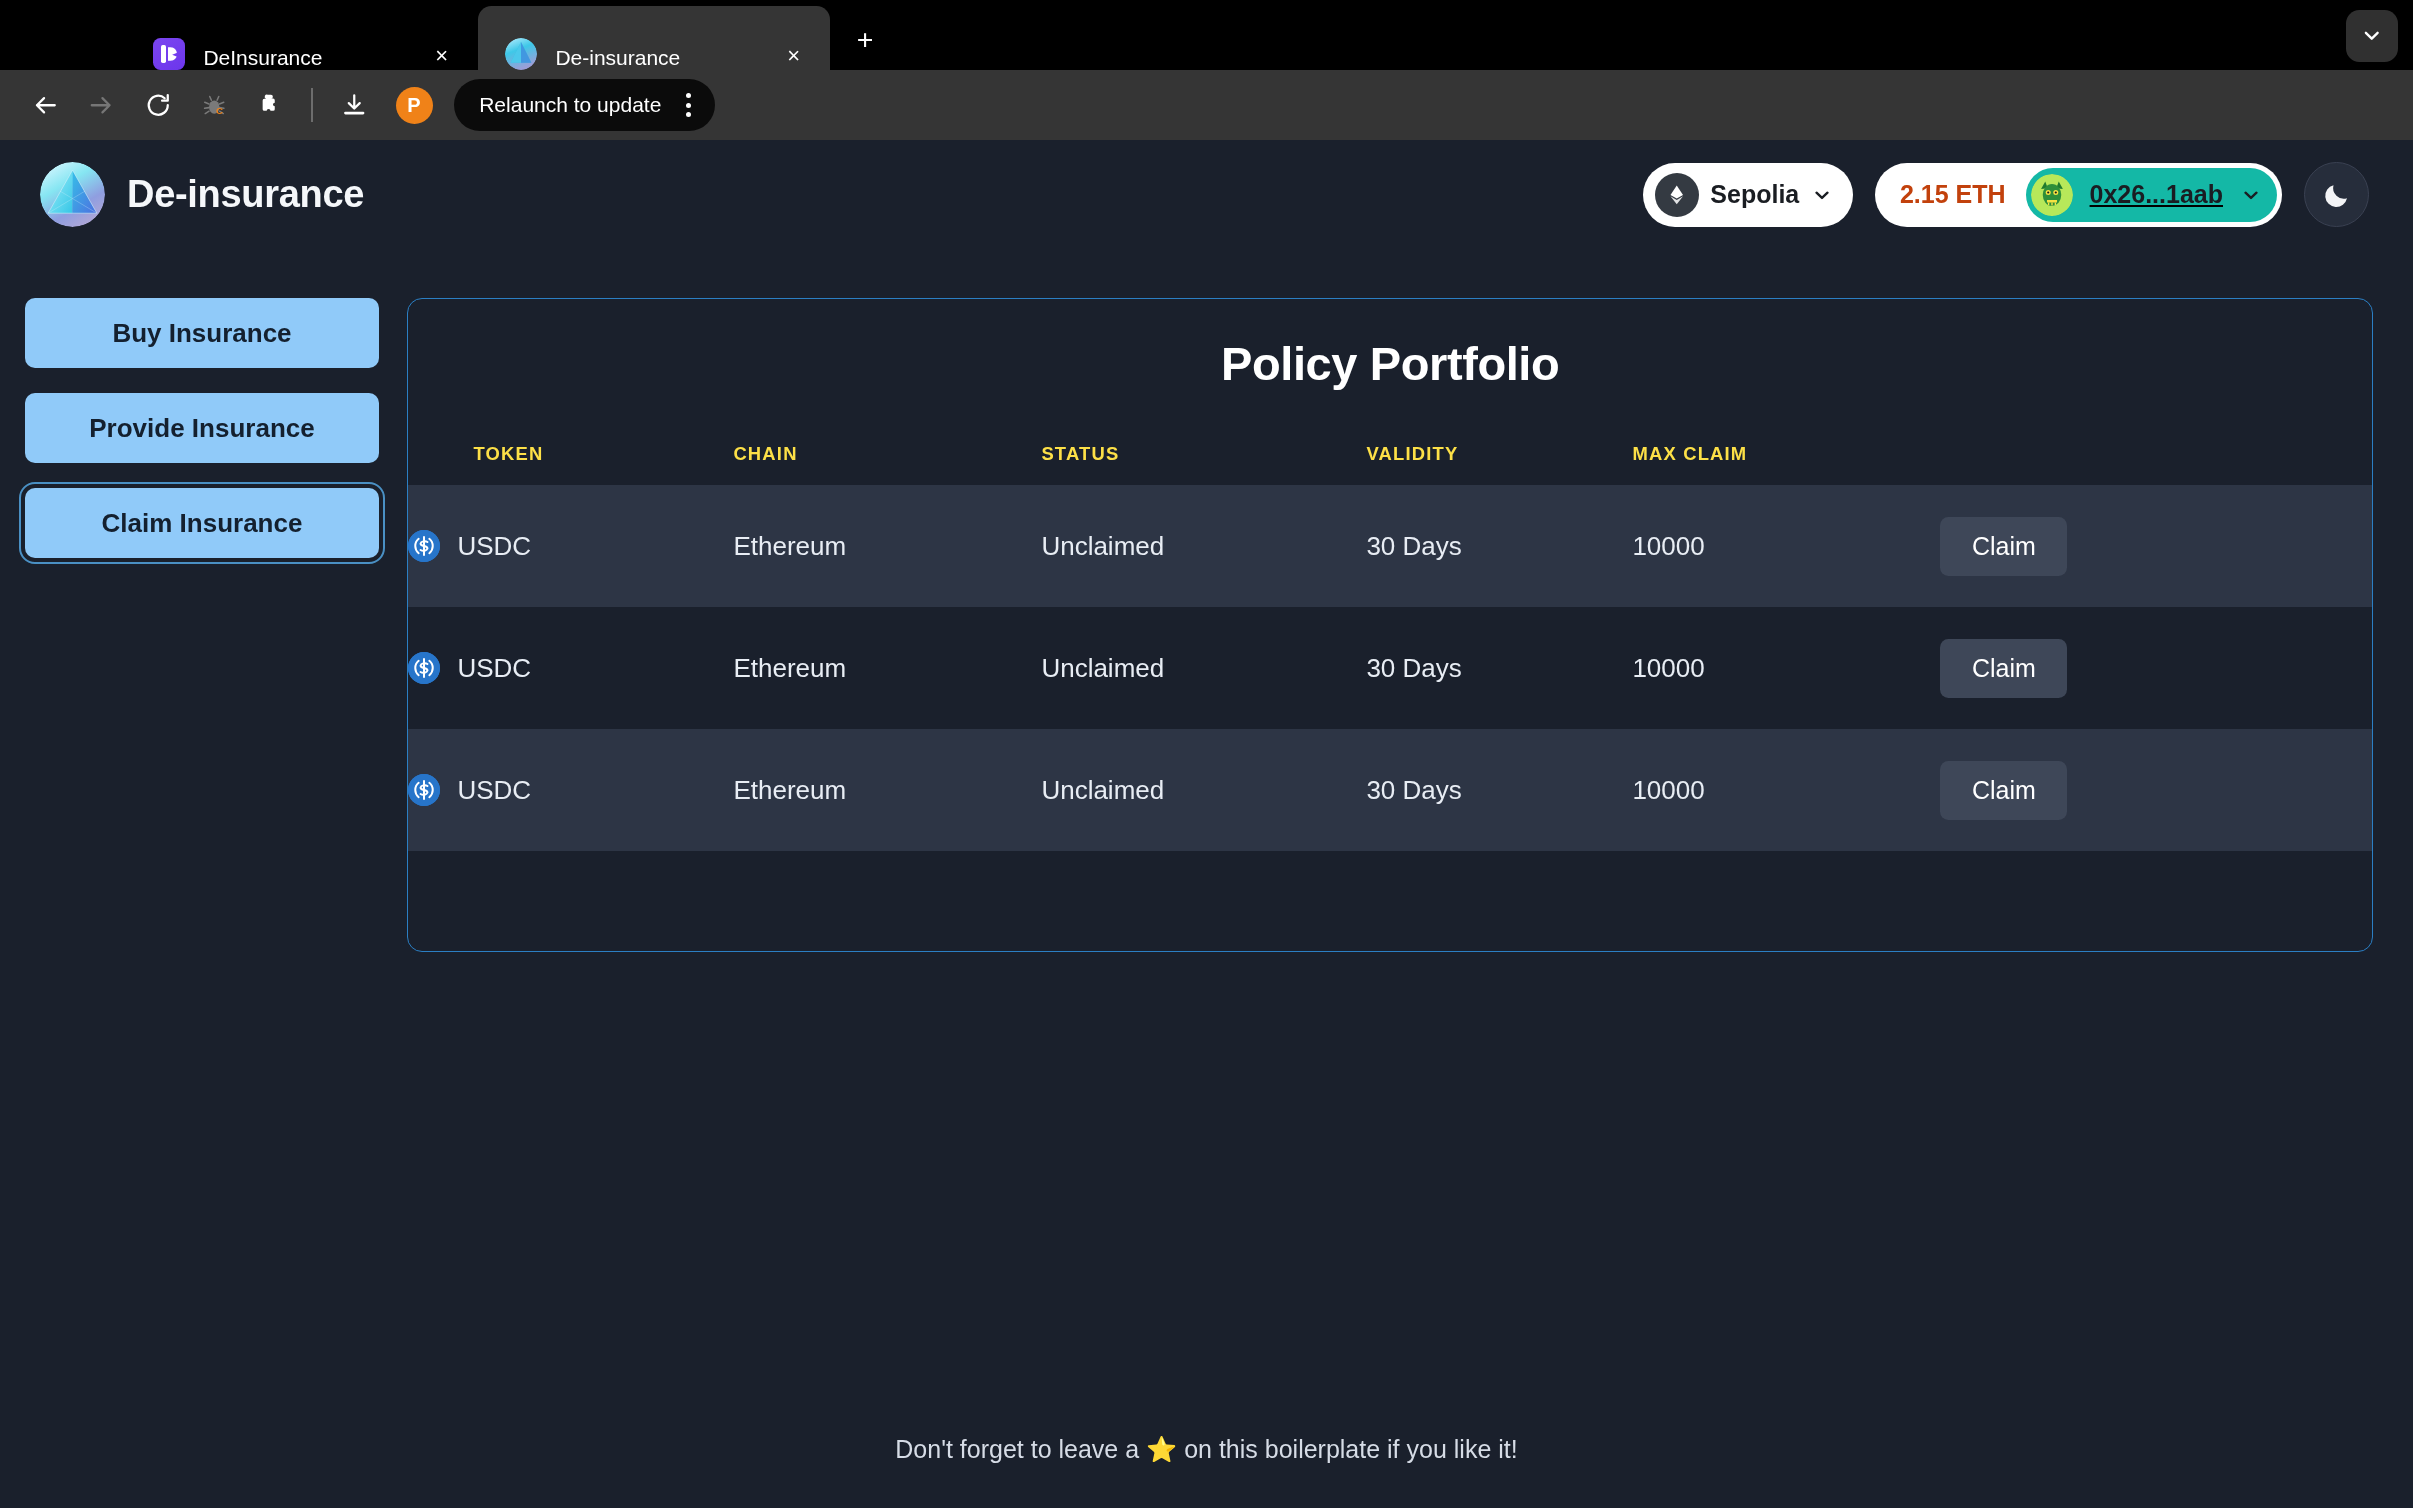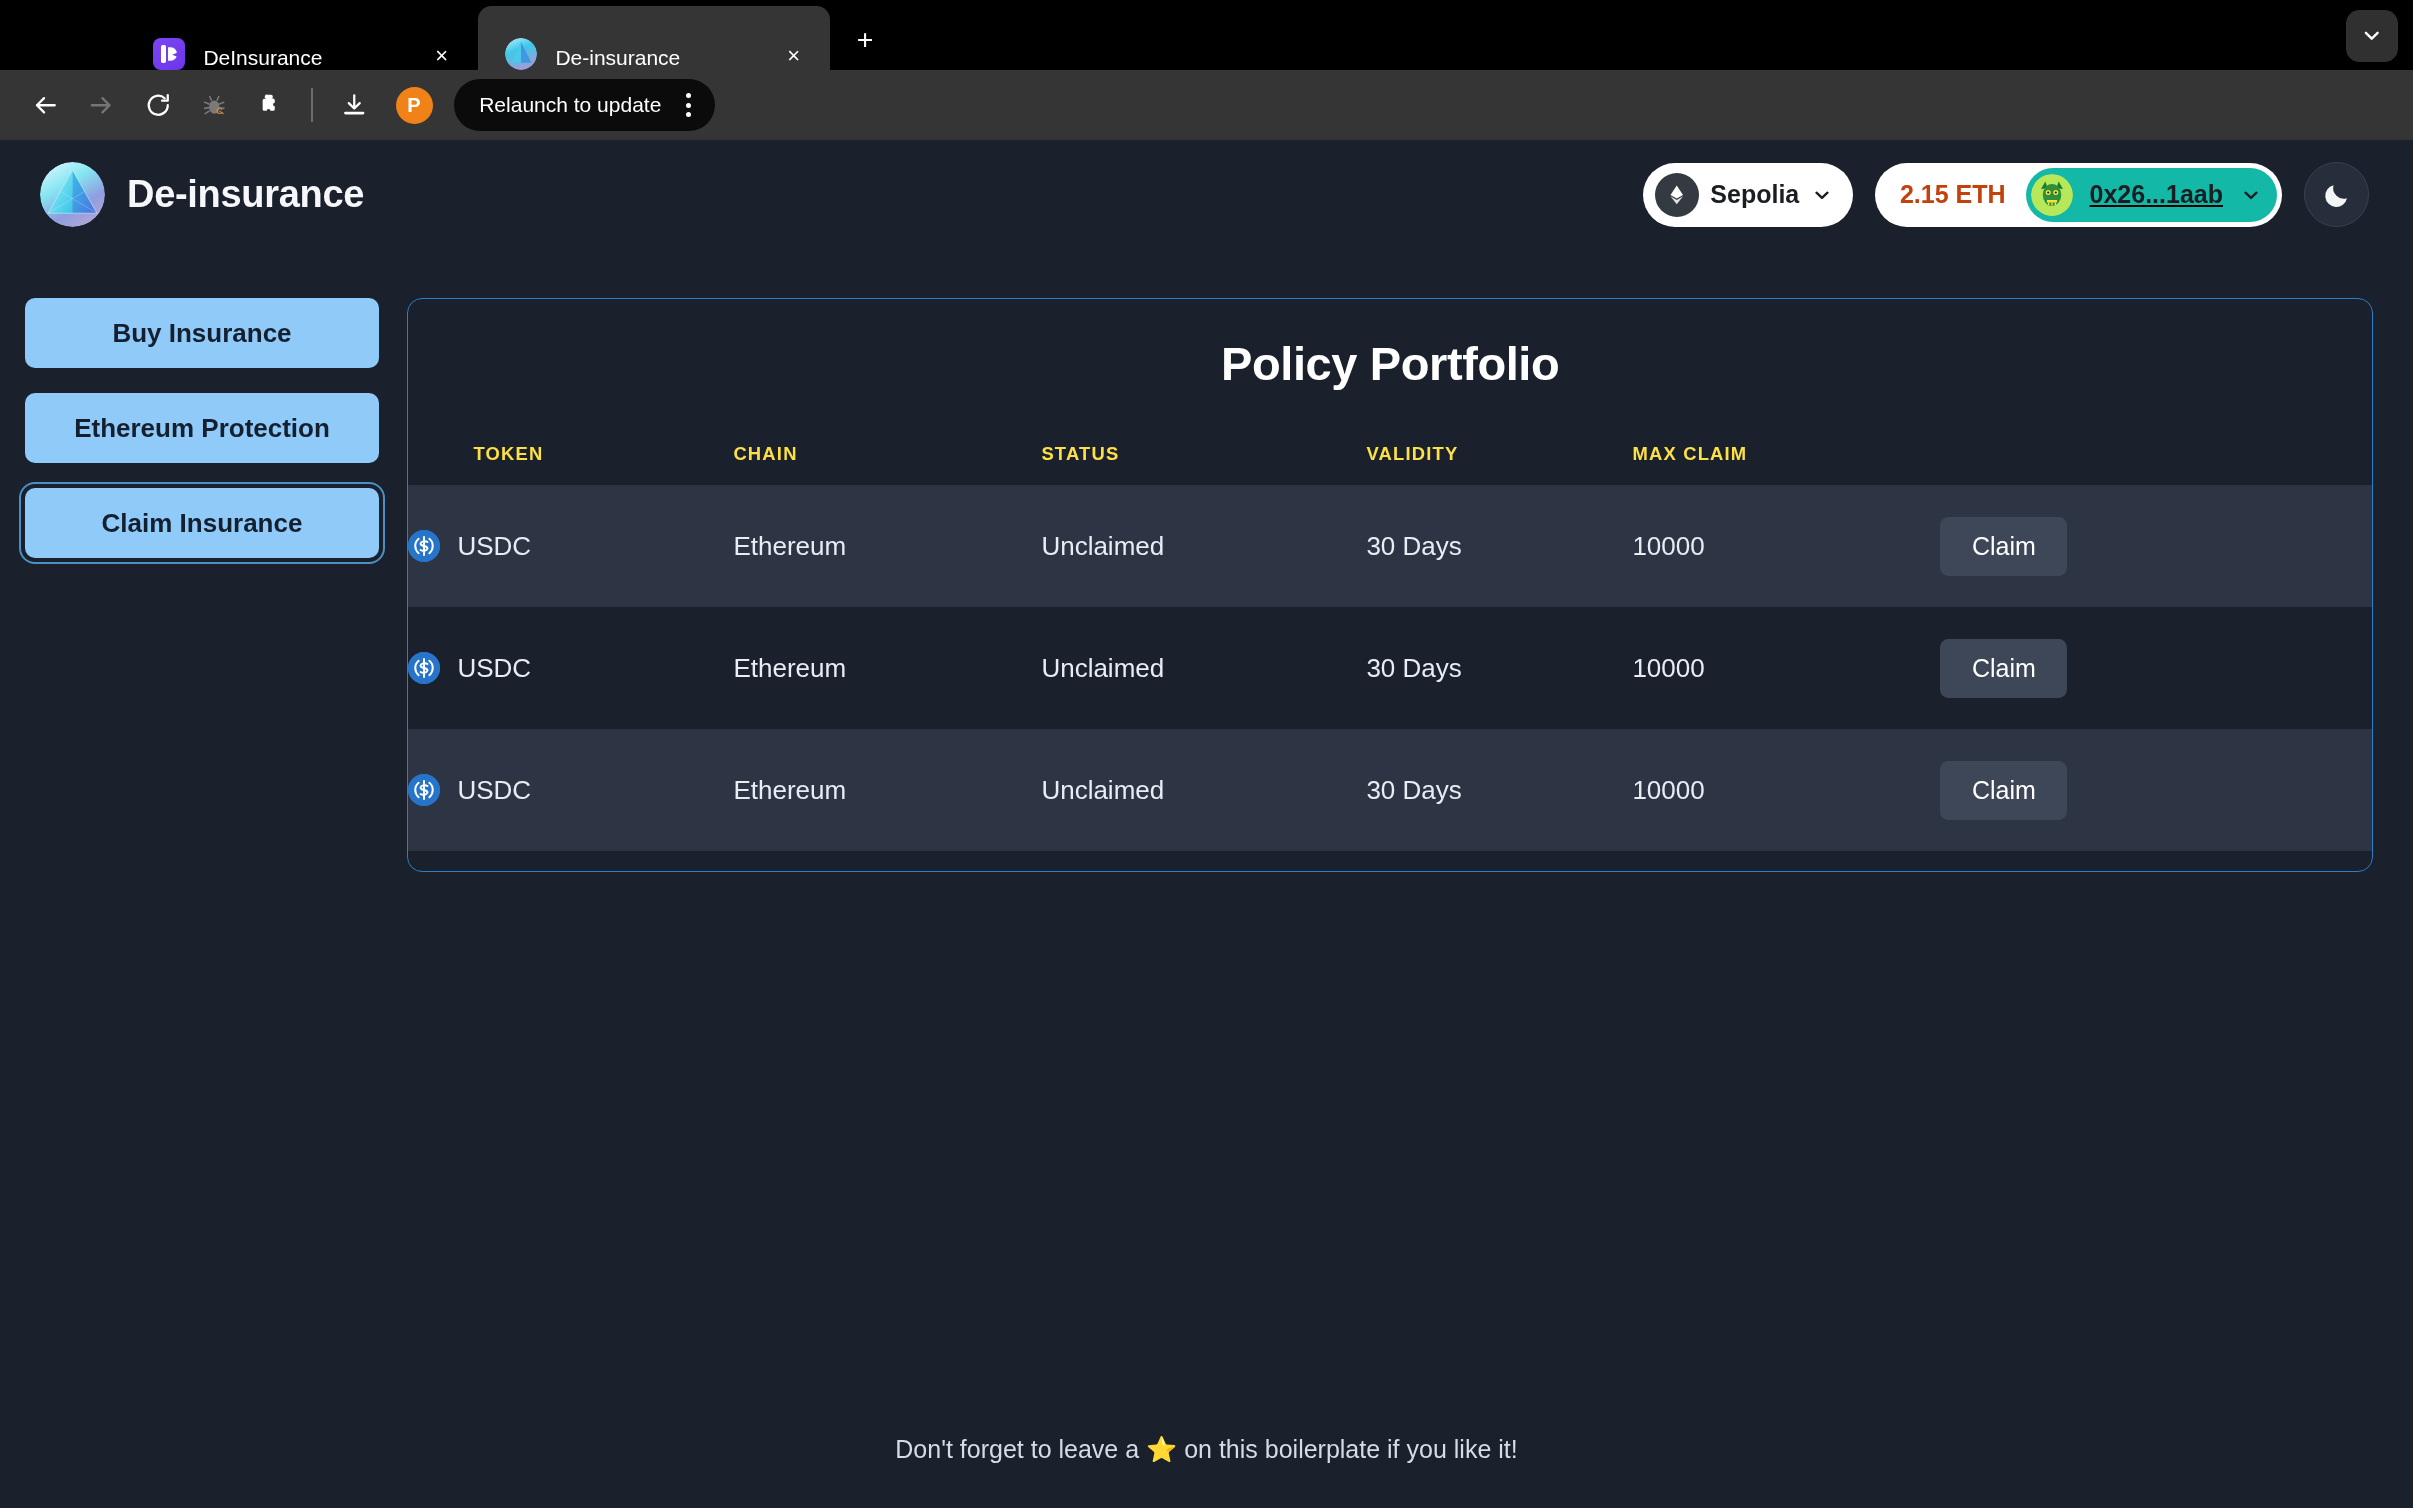--- a/index.html
+++ b/index.html
@@ -352,21 +352,21 @@
     border-radius: 10px;
   }
 
   .card {
     margin-left: 3.4px;
     margin-right: 40px;
     flex: 1;
     border: 1.7px solid #2b7fc4;
     border-radius: 15px;
     background: #1a202c;
-    height: 574px;
+    height: 654px;
     padding: 37px 0 0 0;
   }
 
   .card-title {
     text-align: center;
     color: #ffffff;
     font-size: 47px;
     font-weight: bold;
     letter-spacing: -0.4px;
     margin-bottom: 52px;
@@ -622,21 +622,21 @@
         </svg>
       </div>
 
     </div>
   </div>
 
   <div class="body-area">
 
     <div class="sidebar">
       <button class="side-btn">Buy Insurance</button>
-      <button class="side-btn">Ethereum Protection</button>
+      <button class="side-btn">Provide Insurance</button>
       <button class="side-btn focused">Claim Insurance</button>
     </div>
 
     <div class="card">
       <div class="card-title">Policy Portfolio</div>
 
       <table class="policy-table">
         <colgroup>
           <col class="col-token">
             <col class="col-chain">

